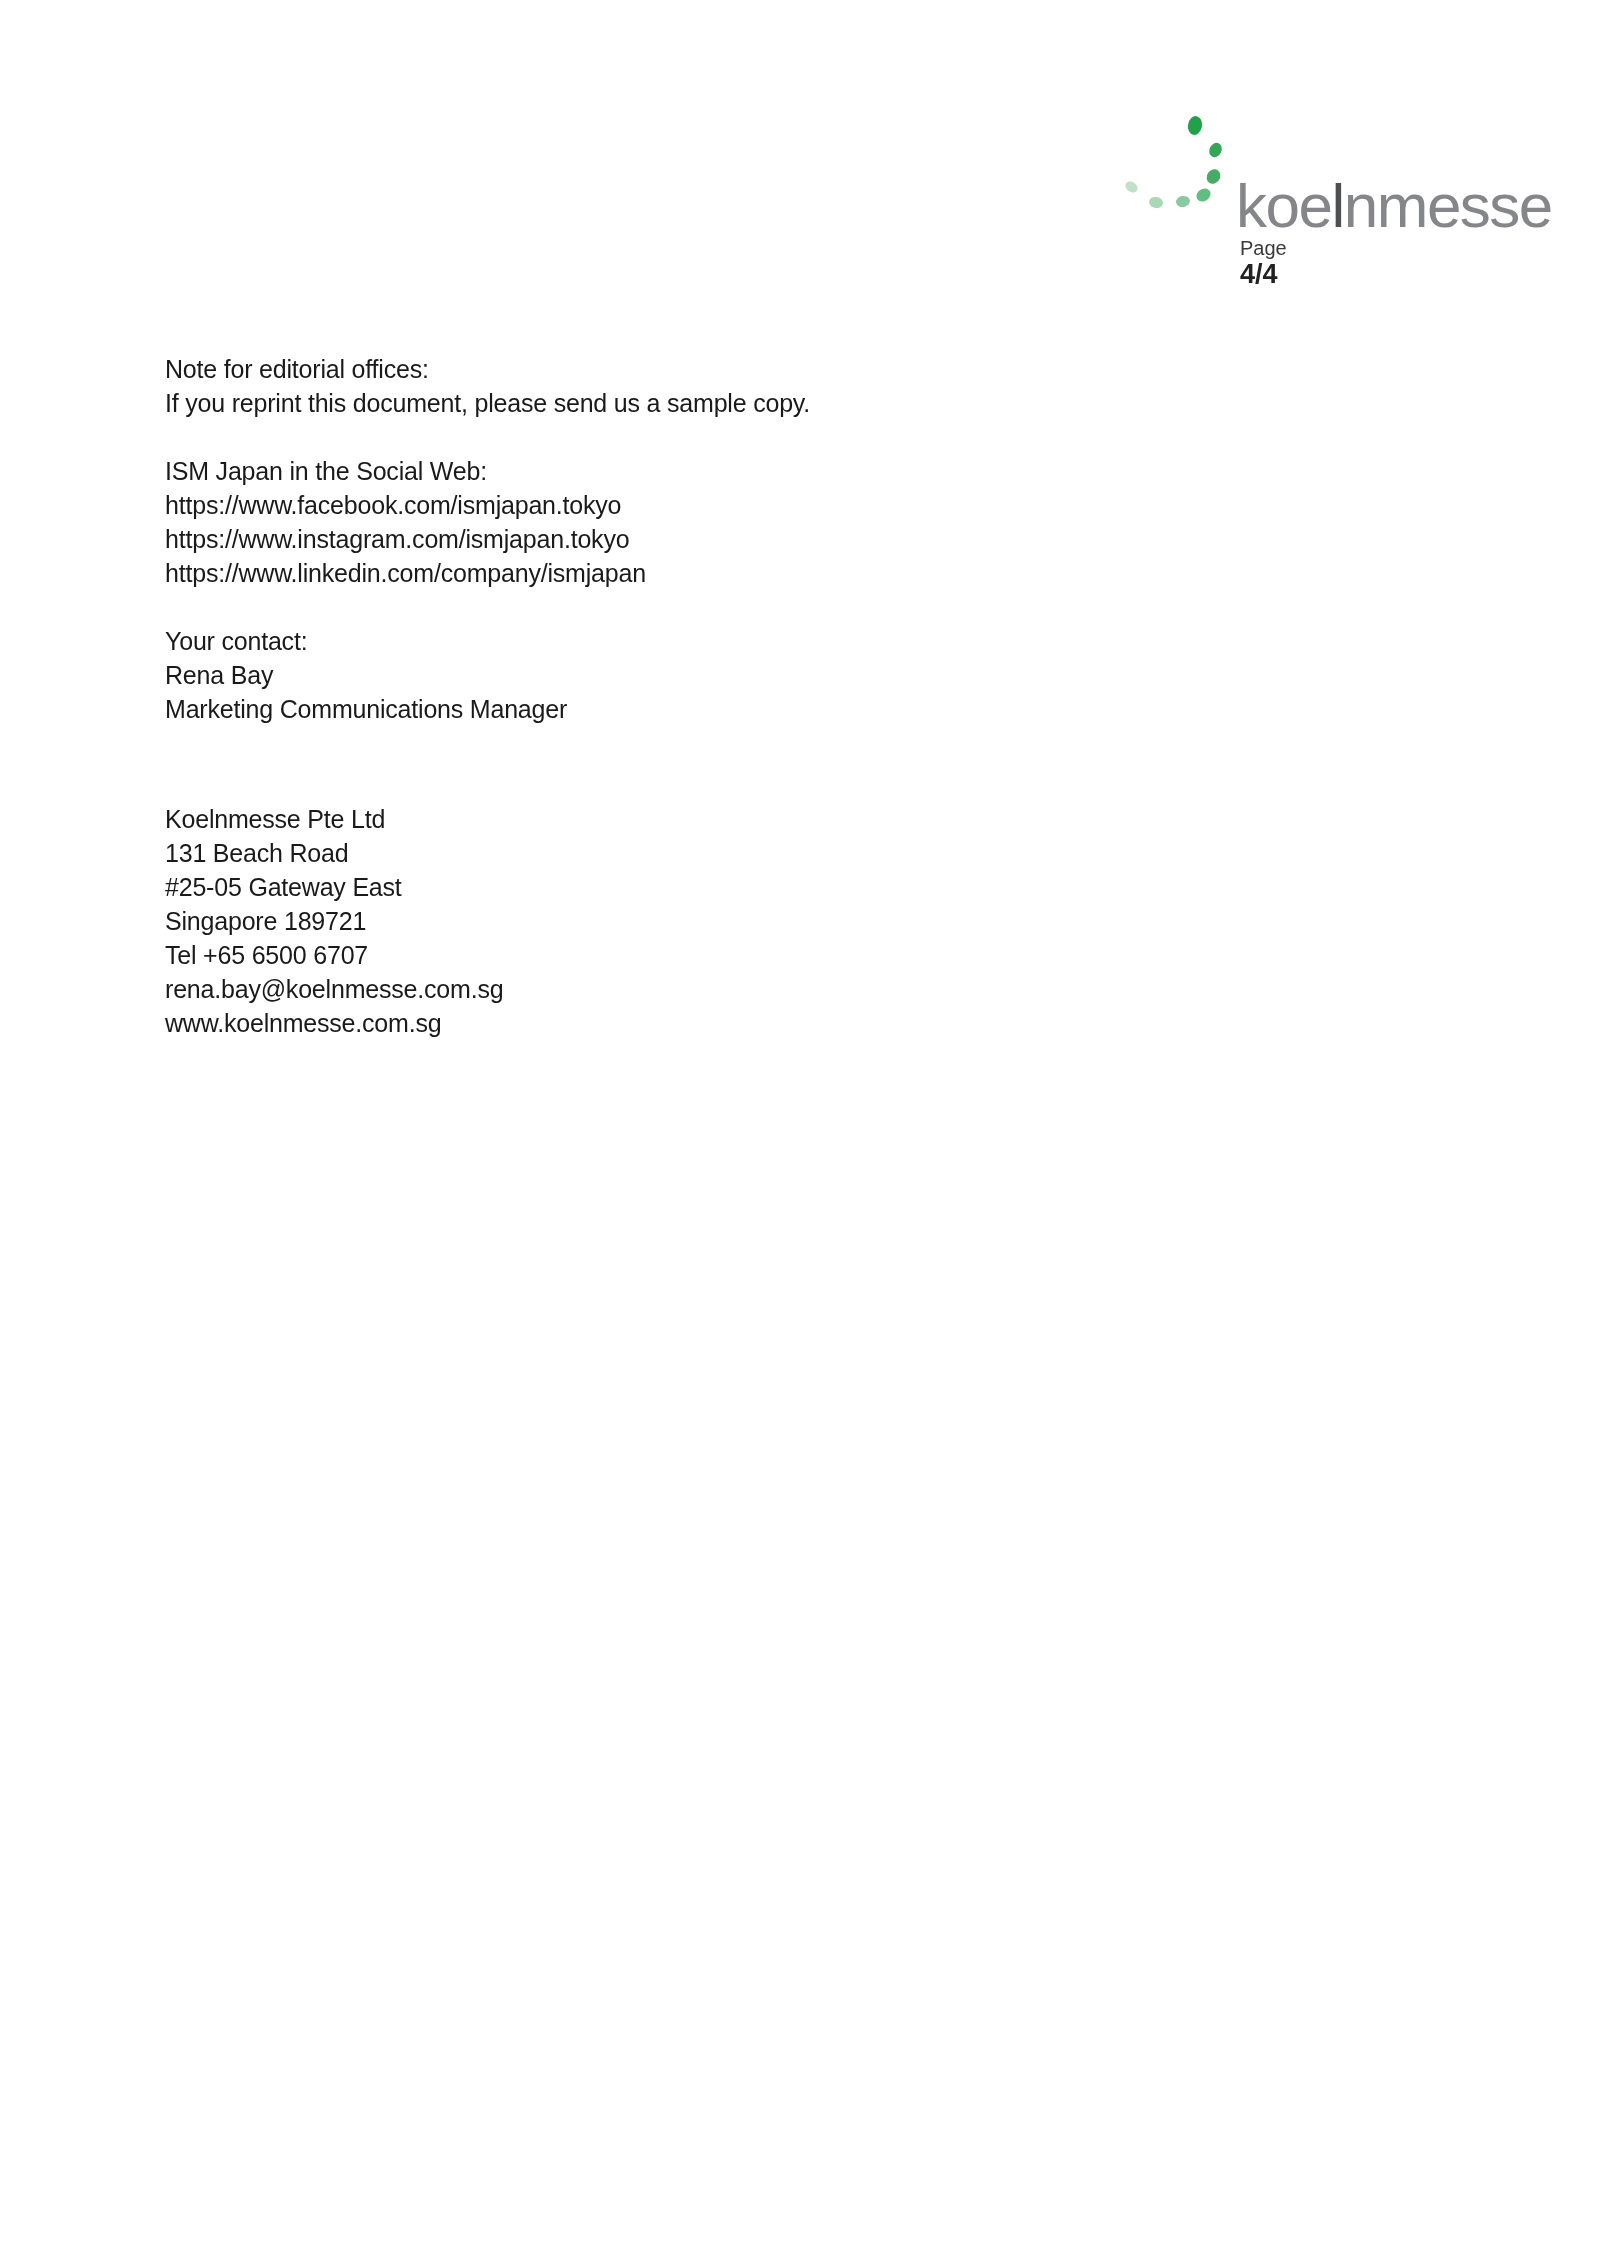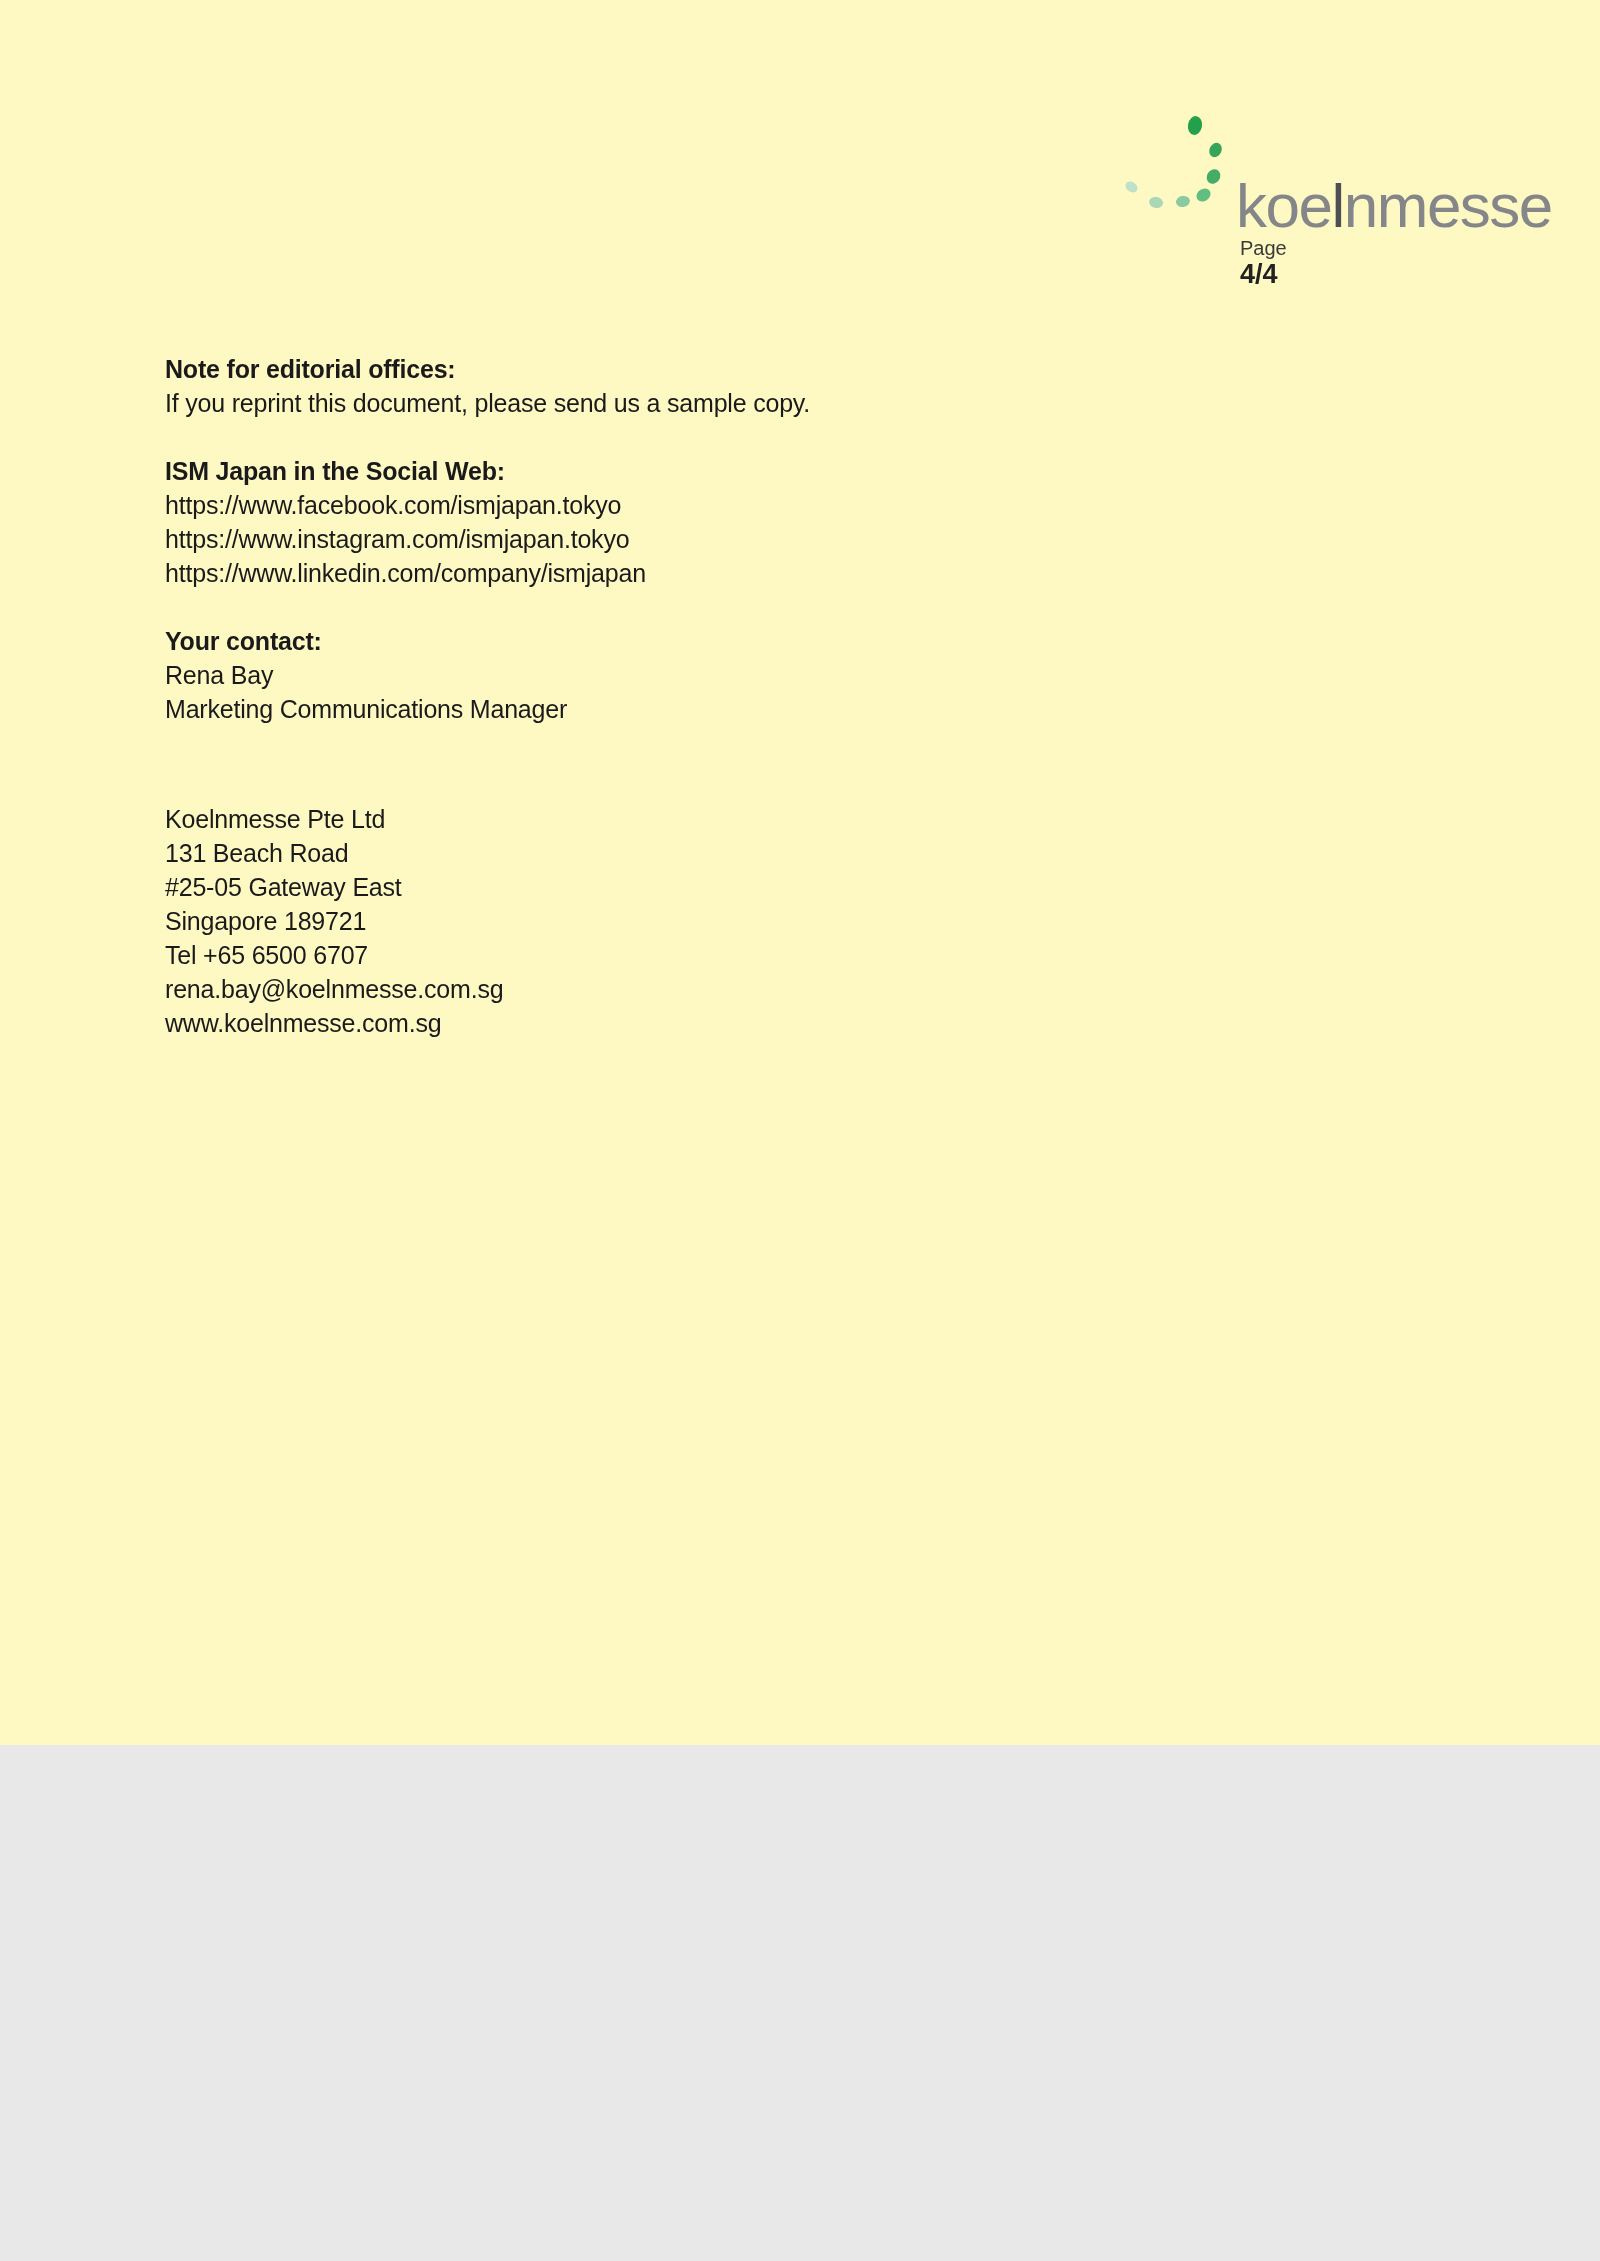--- a/index.html
+++ b/index.html
@@ -3,23 +3,23 @@
 <meta charset="utf-8">
 <style>
   html, body {
     margin: 0;
     padding: 0;
     background: #e8e8e8;
   }
   .page {
     position: relative;
     width: 1600px;
-    height: 1745px;
+    height: 2261px;
     margin: 0 auto;
-    background: #fef9c3;
+    background: #ffffff;
     font-family: "Liberation Sans", sans-serif;
     color: #1a1a1a;
     overflow: hidden;
   }
 
   
   .logo-mark {
     position: absolute;
     left: 1118px;
     top: 98px;
@@ -68,21 +68,21 @@
   .content p {
     margin: 0;
     font-size: 25px;
     line-height: 34px;
     letter-spacing: -0.2px;
     white-space: nowrap;
   }
   .para { margin: 0; }
   .para + .para { margin-top: 34px; }
   .para.gap-large { margin-top: 76px; }
-  .bold { font-weight: 700; }
+  .bold { font-weight: 400; }
   .link { color: #1a1a1a; text-decoration: none; }
 </style>
 </head>
 <body>
 
 <div class="page">
 
   <div class="logo-mark">
     <span class="dot" style="left: 7px; top: 84px; width: 13px; height: 10px; transform: rotate(35deg); background: rgb(192, 224, 201);"></span>
     <span class="dot" style="left: 31px; top: 99px; width: 14px; height: 11px; transform: rotate(10deg); background: rgb(170, 216, 183);"></span>

